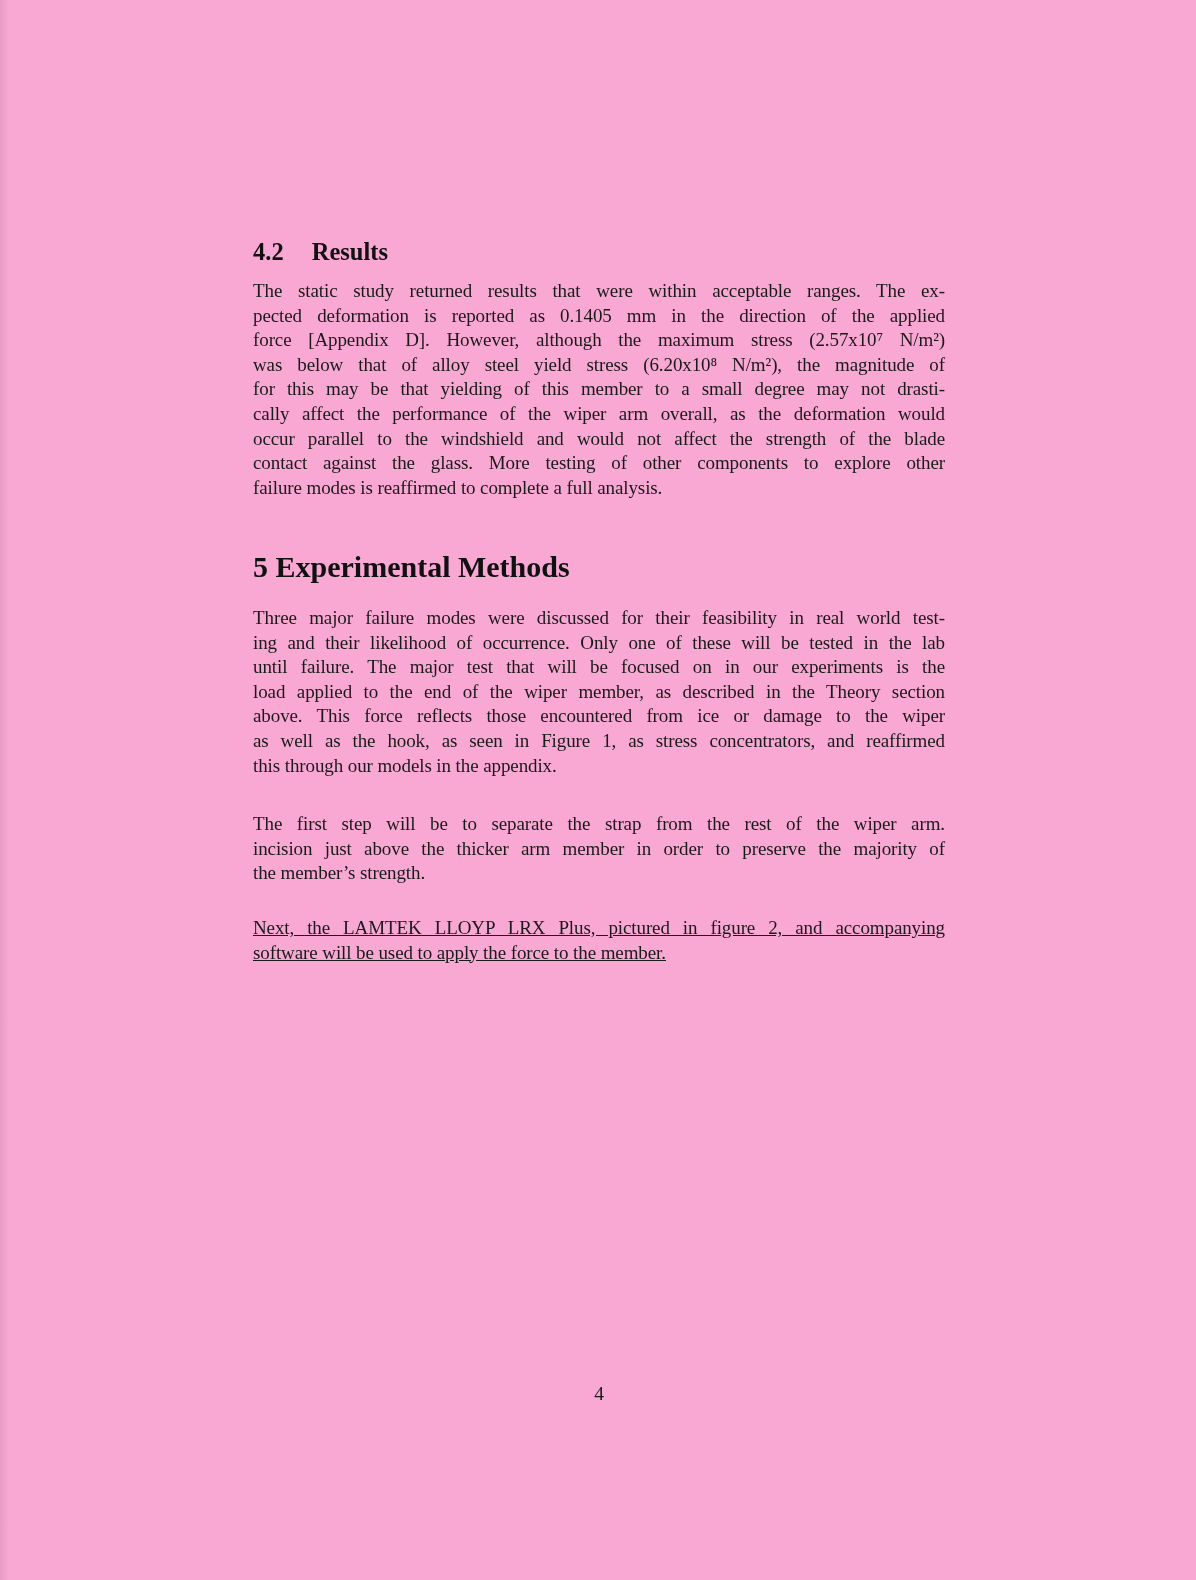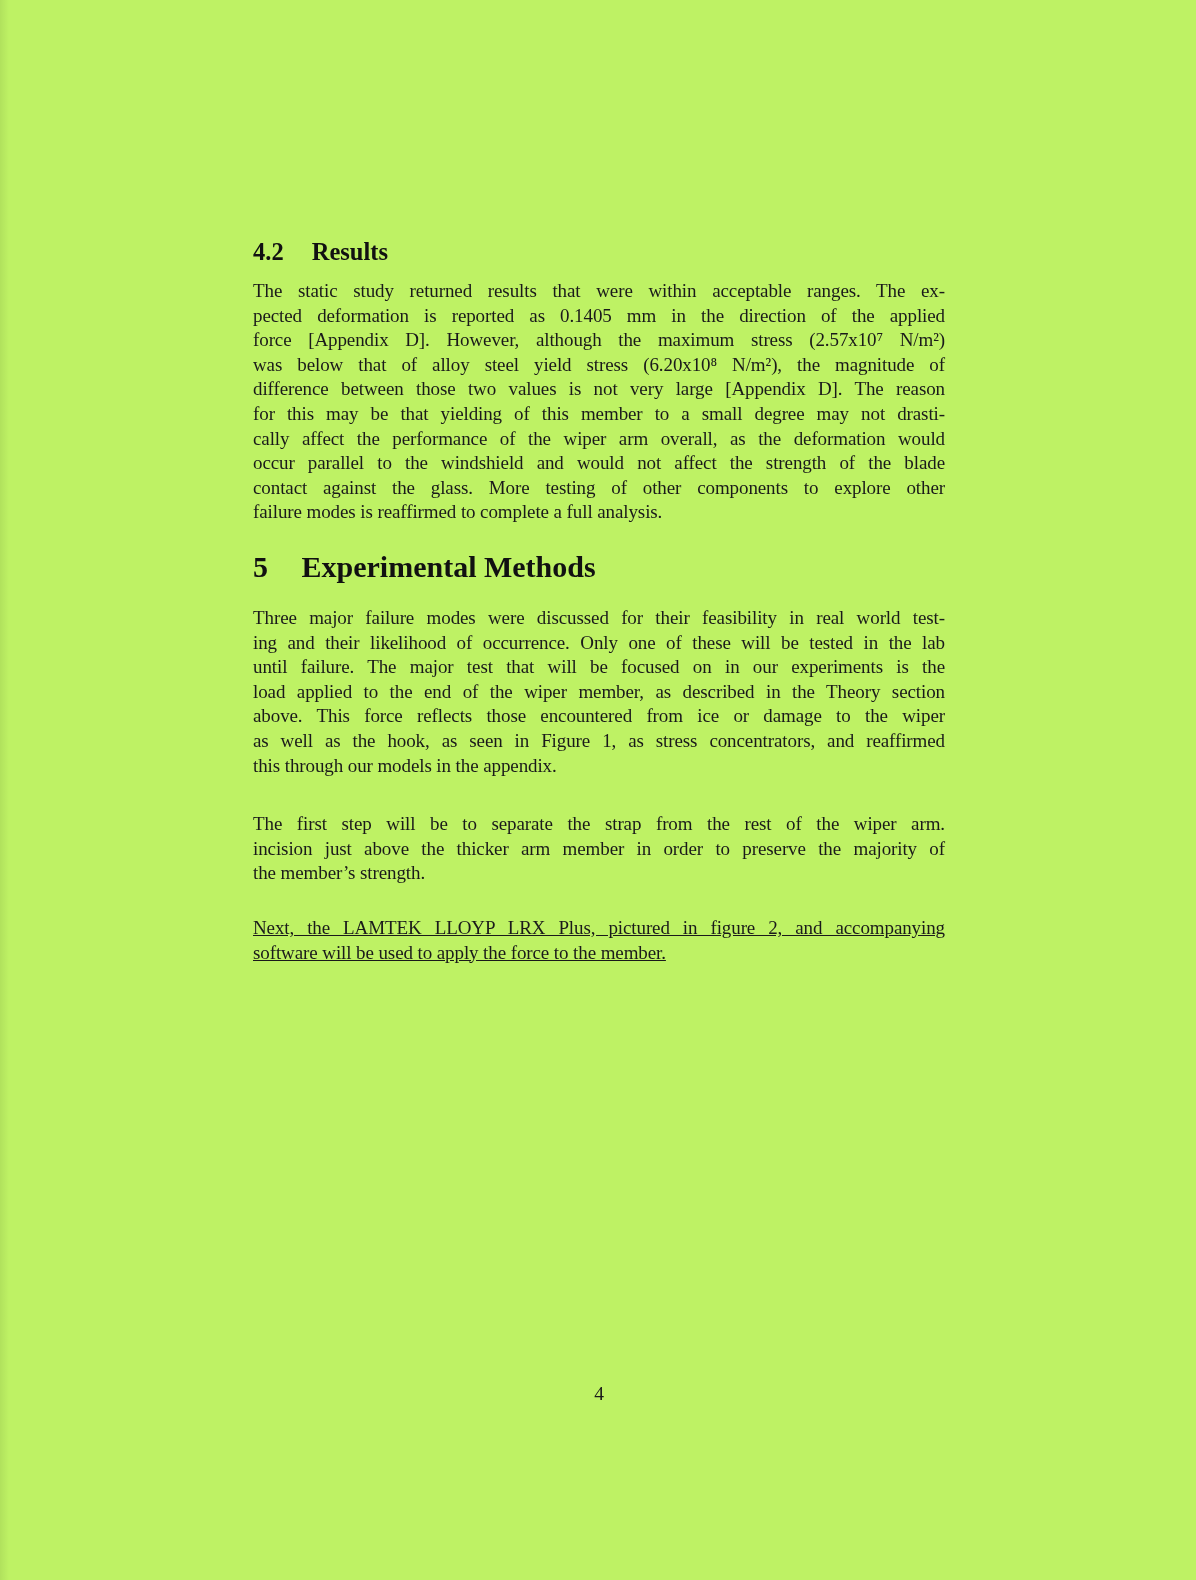--- a/index.html
+++ b/index.html
@@ -4,21 +4,21 @@
 <style>
   html, body {
     margin: 0;
     padding: 0;
     background: #ffffff;
   }
   .page {
     position: relative;
     width: 1196px;
     height: 1580px;
-    background: #bef264;
+    background: #f9a8d4;
     color: #1a1a1a;
     font-family: "Liberation Serif", "DejaVu Serif", serif;
     overflow: hidden;
   }
   .edge-shade {
     position: absolute;
     left: 0;
     top: 0;
     width: 9px;
     height: 100%;
@@ -44,21 +44,21 @@
   .heading.subsection {
     top: 240px;
     font-size: 24.5px;
   }
   .heading.section {
     top: 552px;
     font-size: 30px;
   }
   .heading .hnum { display: inline-block; }
   .heading.subsection .htitle { display: inline-block; margin-left: 22px; }
-  .heading.section .htitle { display: inline-block; margin-left: 26px; }
+  .heading.section .htitle { display: inline-block; }
 
   .para {
     position: absolute;
     left: 0;
     width: 692px;
     font-size: 19px;
     letter-spacing: -0.1px;
   }
   .para .line {
     height: 24.6px;
@@ -96,21 +96,20 @@
     <div class="heading subsection">
       <span class="hnum">4.2</span>
       <span class="htitle">Results</span>
     </div>
 
     <div class="para" id="para-results">
         <div class="line">The static study returned results that were within acceptable ranges. The ex-</div>
         <div class="line">pected deformation is reported as 0.1405 mm in the direction of the applied</div>
         <div class="line">force [Appendix D]. However, although the maximum stress (2.57x10⁷ N/m²)</div>
         <div class="line">was below that of alloy steel yield stress (6.20x10⁸ N/m²), the magnitude of</div>
-        <div class="line">difference between those two values is not very large [Appendix D]. The reason</div>
         <div class="line">for this may be that yielding of this member to a small degree may not drasti-</div>
         <div class="line">cally affect the performance of the wiper arm overall, as the deformation would</div>
         <div class="line">occur parallel to the windshield and would not affect the strength of the blade</div>
         <div class="line">contact against the glass. More testing of other components to explore other</div>
         <div class="line last">failure modes is reaffirmed to complete a full analysis.</div>
       </div>
 
     <div class="heading section">
       <span class="hnum">5</span>
       <span class="htitle">Experimental Methods</span>

